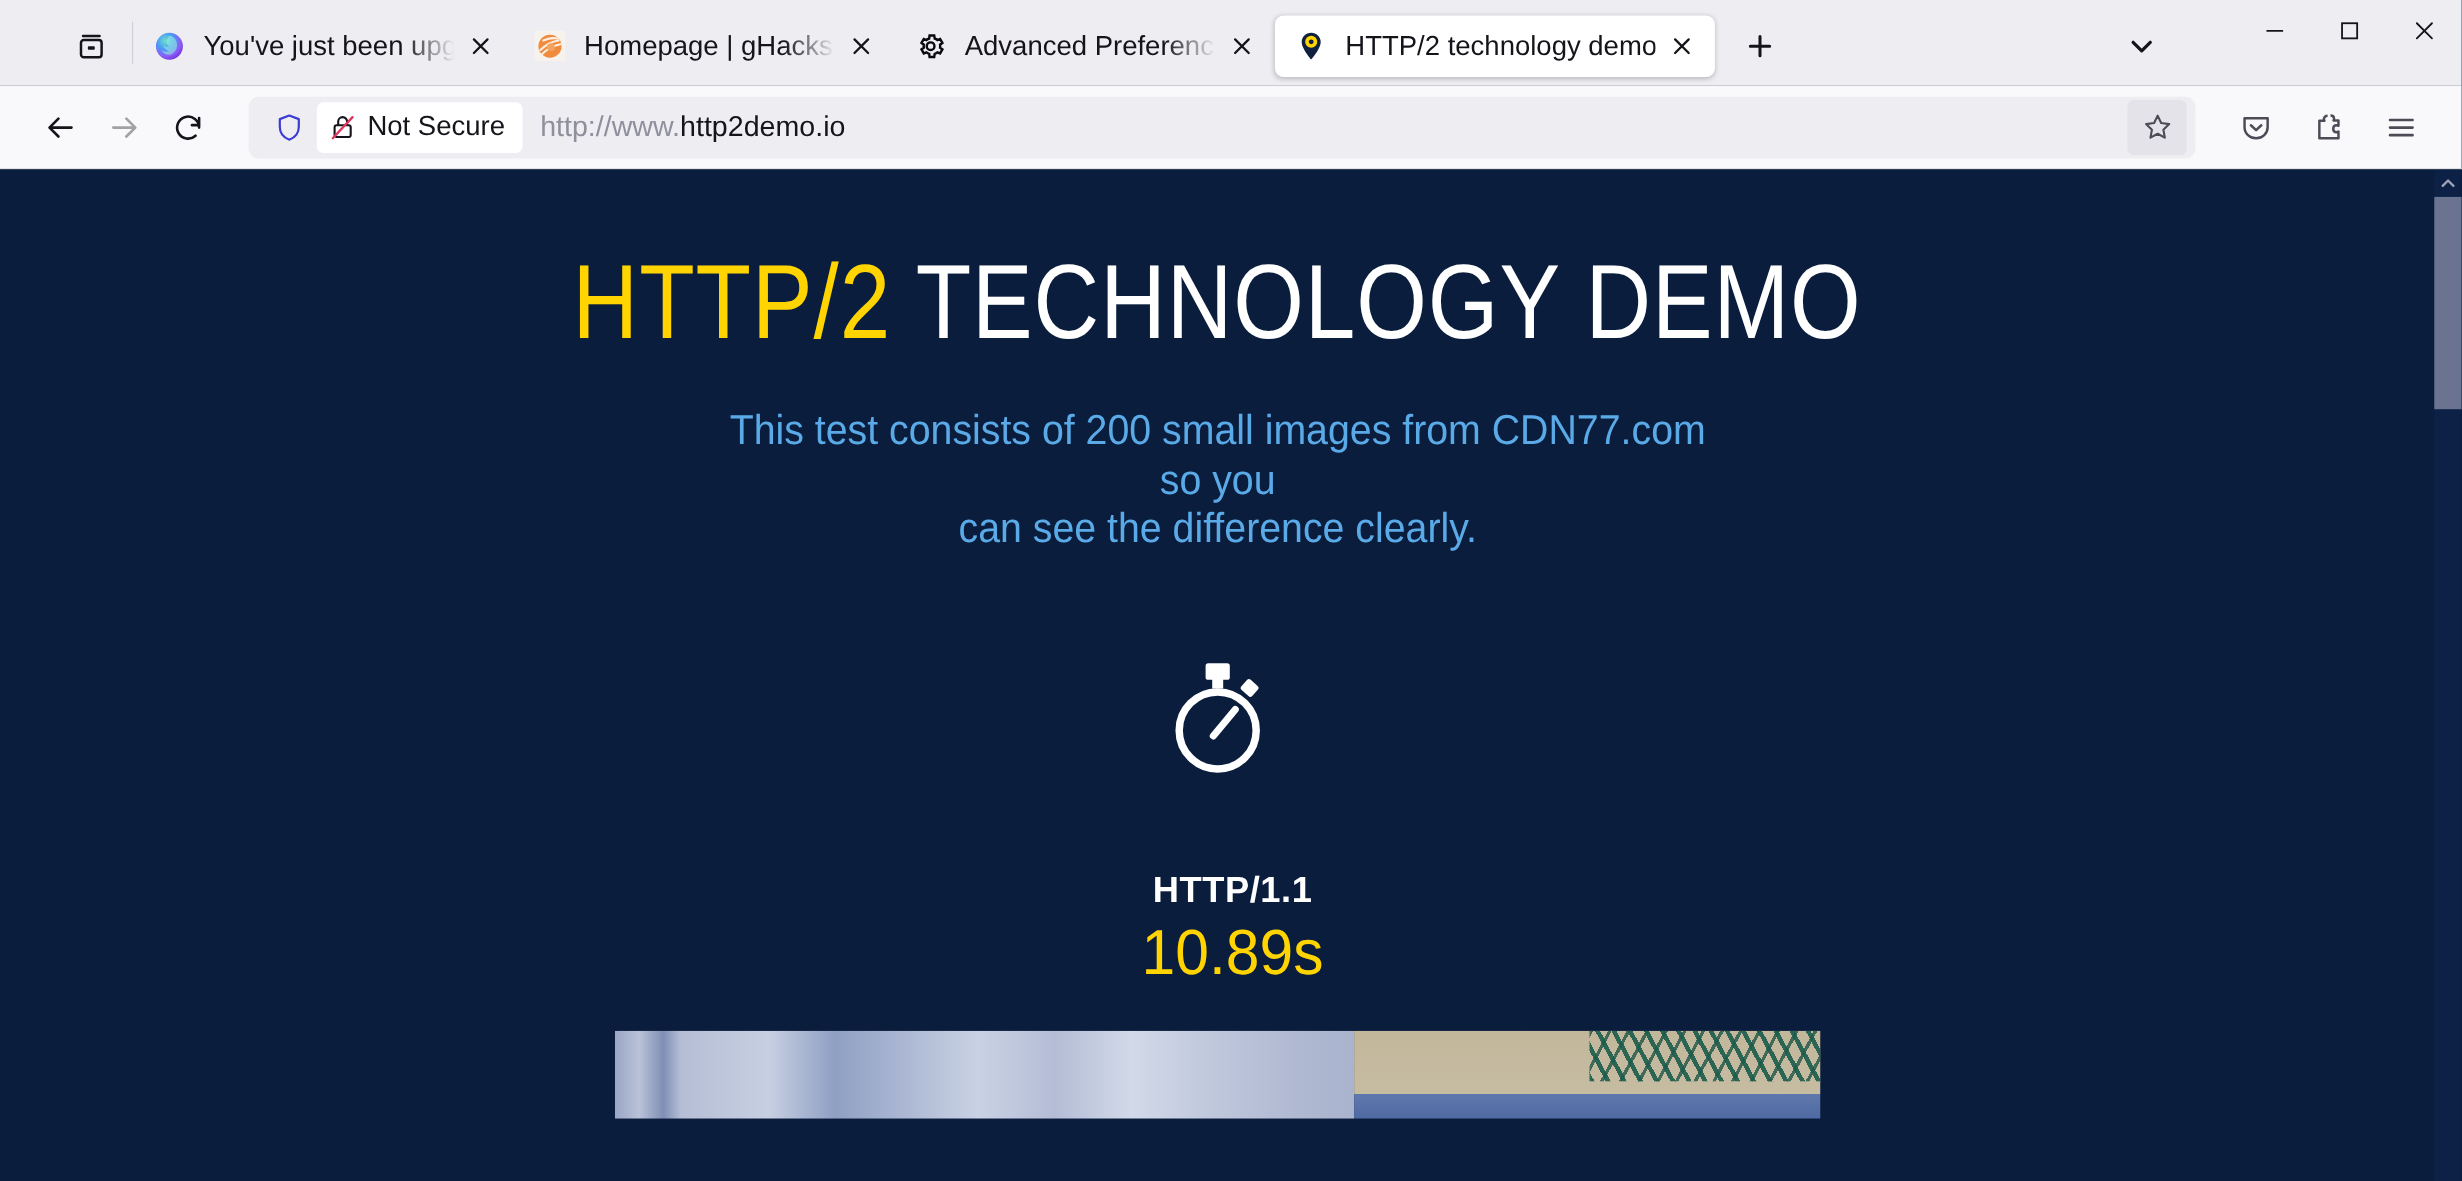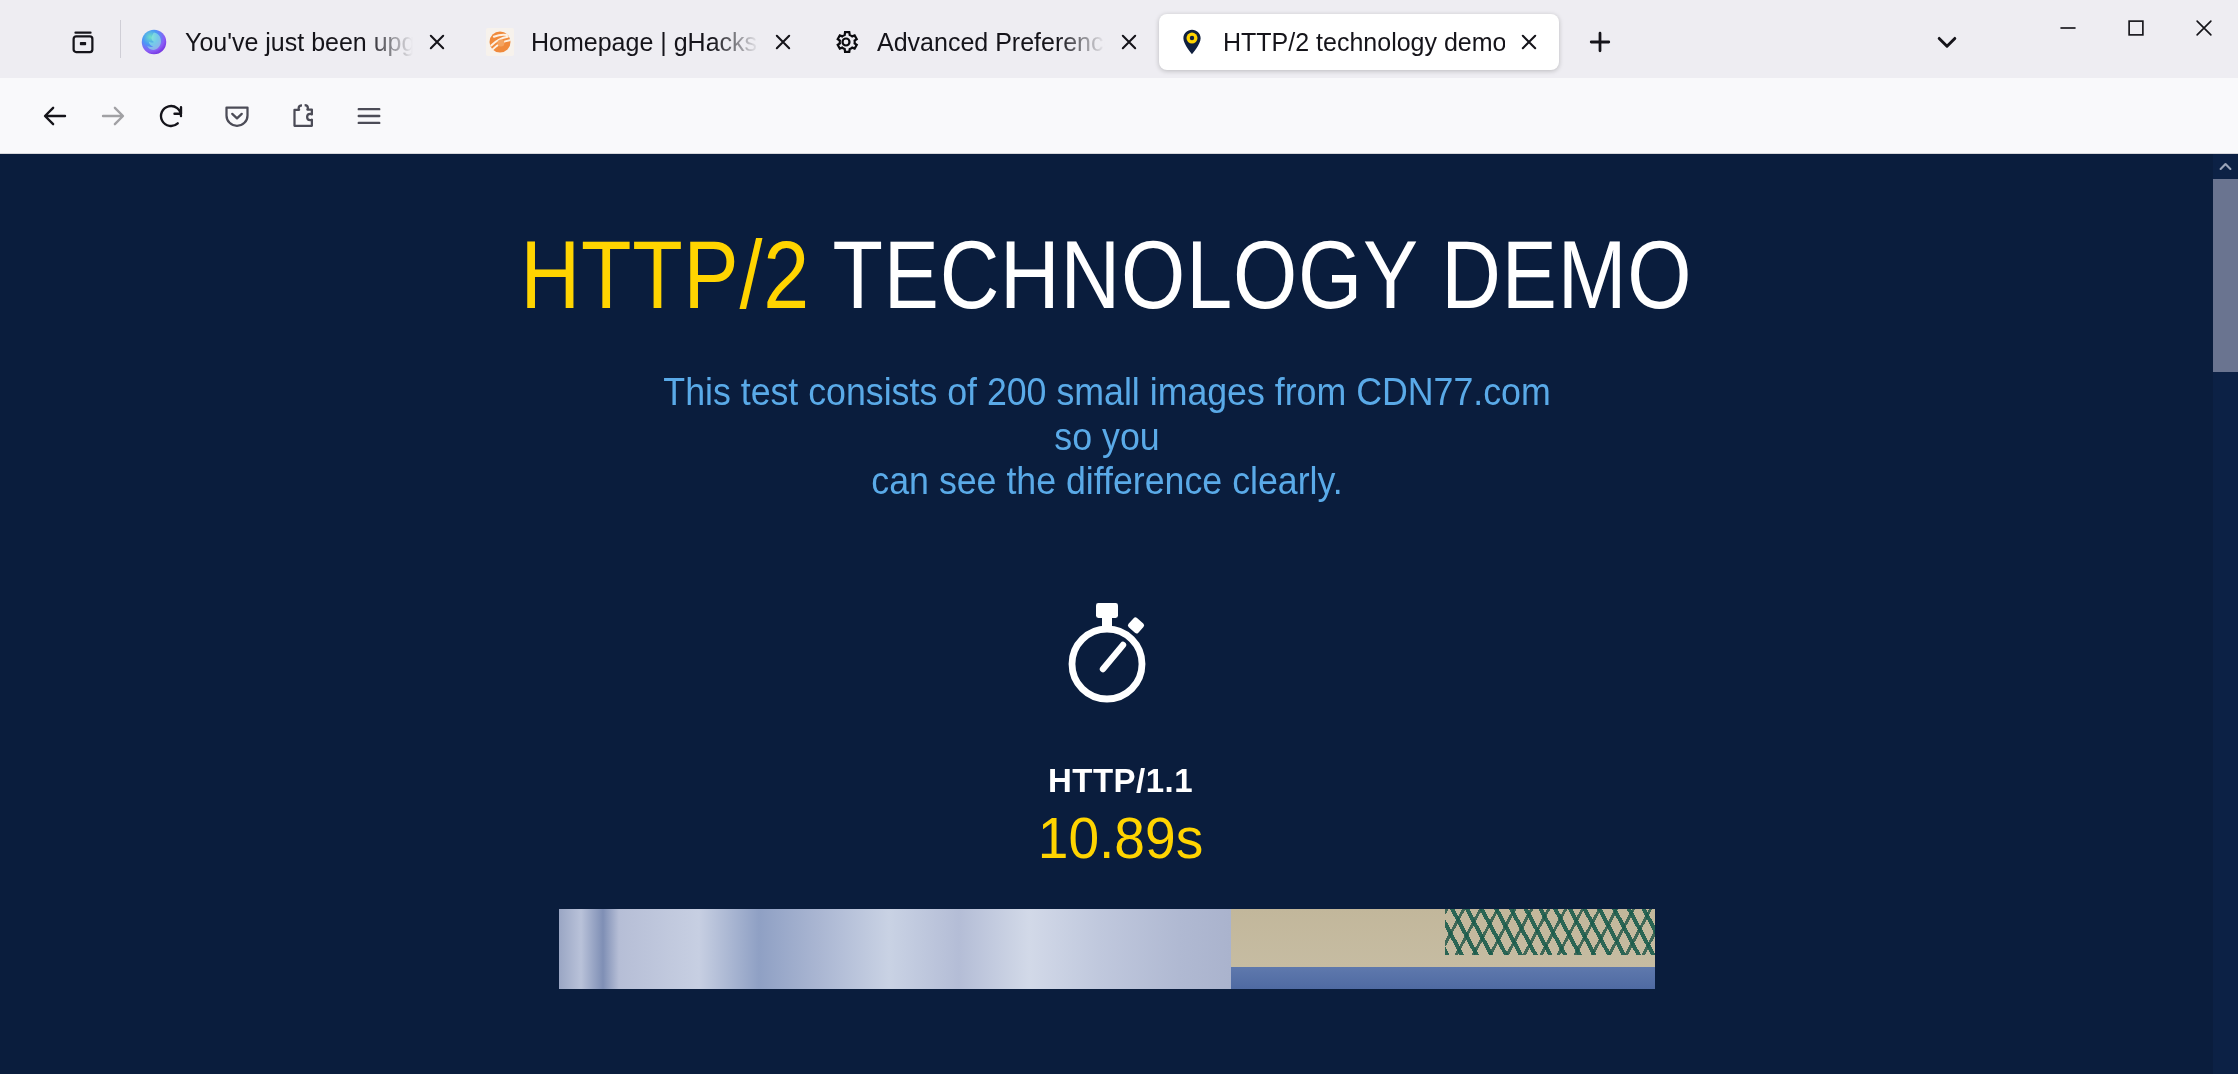--- a/index.html
+++ b/index.html
@@ -231,21 +231,21 @@
     background: transparent;
     color: #5aaae8;
     font-size: 30px;
     font-weight: 700;
     letter-spacing: 2.3px;
     font-family: "Liberation Sans", sans-serif;
     display: flex; align-items: center; justify-content: center;
     cursor: pointer;
   }
 
-  .result-block { margin-top: 56px; padding-left: 28px; }
+  .result-block { margin-top: 84px; padding-left: 28px; }
   .result-proto {
     font-size: 33px;
     font-weight: 700;
     color: #ffffff;
     letter-spacing: .5px;
   }
   .result-time {
     font-size: 58px;
     color: #ffd400;
     margin-top: 4px;
@@ -450,20 +450,46 @@
       </svg>
     </div>
 
     <div class="nav-btn">
       <svg width="30" height="30" viewBox="0 0 24 24" fill="none" stroke="#15141a" stroke-width="1.9" stroke-linecap="round" stroke-linejoin="round">
         <path d="M20 12a8 8 0 10-2.6 5.9"></path>
         <path d="M20 5v5.2h-5.2"></path>
       </svg>
     </div>
 
+    <div class="urlbar">
+      <span class="url-shield">
+        <svg width="28" height="28" viewBox="0 0 24 24" fill="none" stroke="#3b3bd6" stroke-width="1.7" stroke-linejoin="round">
+          <path d="M12 2.6l7.4 2.8v6c0 5.2-3.4 8.6-7.4 10-4-1.4-7.4-4.8-7.4-10v-6z"></path>
+        </svg>
+      </span>
+
+      <span class="notsecure-pill">
+        <svg width="27" height="27" viewBox="0 0 24 24" fill="none">
+          <rect x="5.5" y="10.5" width="13" height="9.5" rx="1.6" stroke="#15141a" stroke-width="1.7"></rect>
+          <path d="M8.4 10.5V7.6a3.6 3.6 0 017.2 0v2.9" stroke="#15141a" stroke-width="1.7" fill="none"></path>
+          <path d="M4 21L20 4" stroke="#e0355e" stroke-width="1.9" stroke-linecap="round"></path>
+        </svg>
+        <span class="notsecure-label">Not Secure</span>
+      </span>
+
+      <span class="url-text">
+        <span class="url-scheme">http://www.</span><span class="url-host">http2demo.io</span>
+      </span>
+
+      <span class="url-star">
+        <svg width="29" height="29" viewBox="0 0 24 24" fill="none" stroke="#4c4c57" stroke-width="1.6" stroke-linejoin="round">
+          <path d="M12 3.4l2.65 5.55 6.05.82-4.4 4.2 1.1 6-5.4-2.95-5.4 2.95 1.1-6-4.4-4.2 6.05-.82z"></path>
+        </svg>
+      </span>
+    </div>
 
     <div class="toolbar-btn">
       <svg width="30" height="30" viewBox="0 0 24 24" fill="none" stroke="#4c4c57" stroke-width="1.8" stroke-linecap="round" stroke-linejoin="round">
         <path d="M3.6 5.2h16.8v6.3c0 4.8-3.8 8.3-8.4 8.3S3.6 16.3 3.6 11.5z"></path>
         <path d="M8.2 10.3l3.8 3.6 3.8-3.6"></path>
       </svg>
     </div>
 
     <div class="toolbar-btn">
       <svg width="30" height="30" viewBox="0 0 24 24" fill="none" stroke="#4c4c57" stroke-width="1.8" stroke-linejoin="round">

